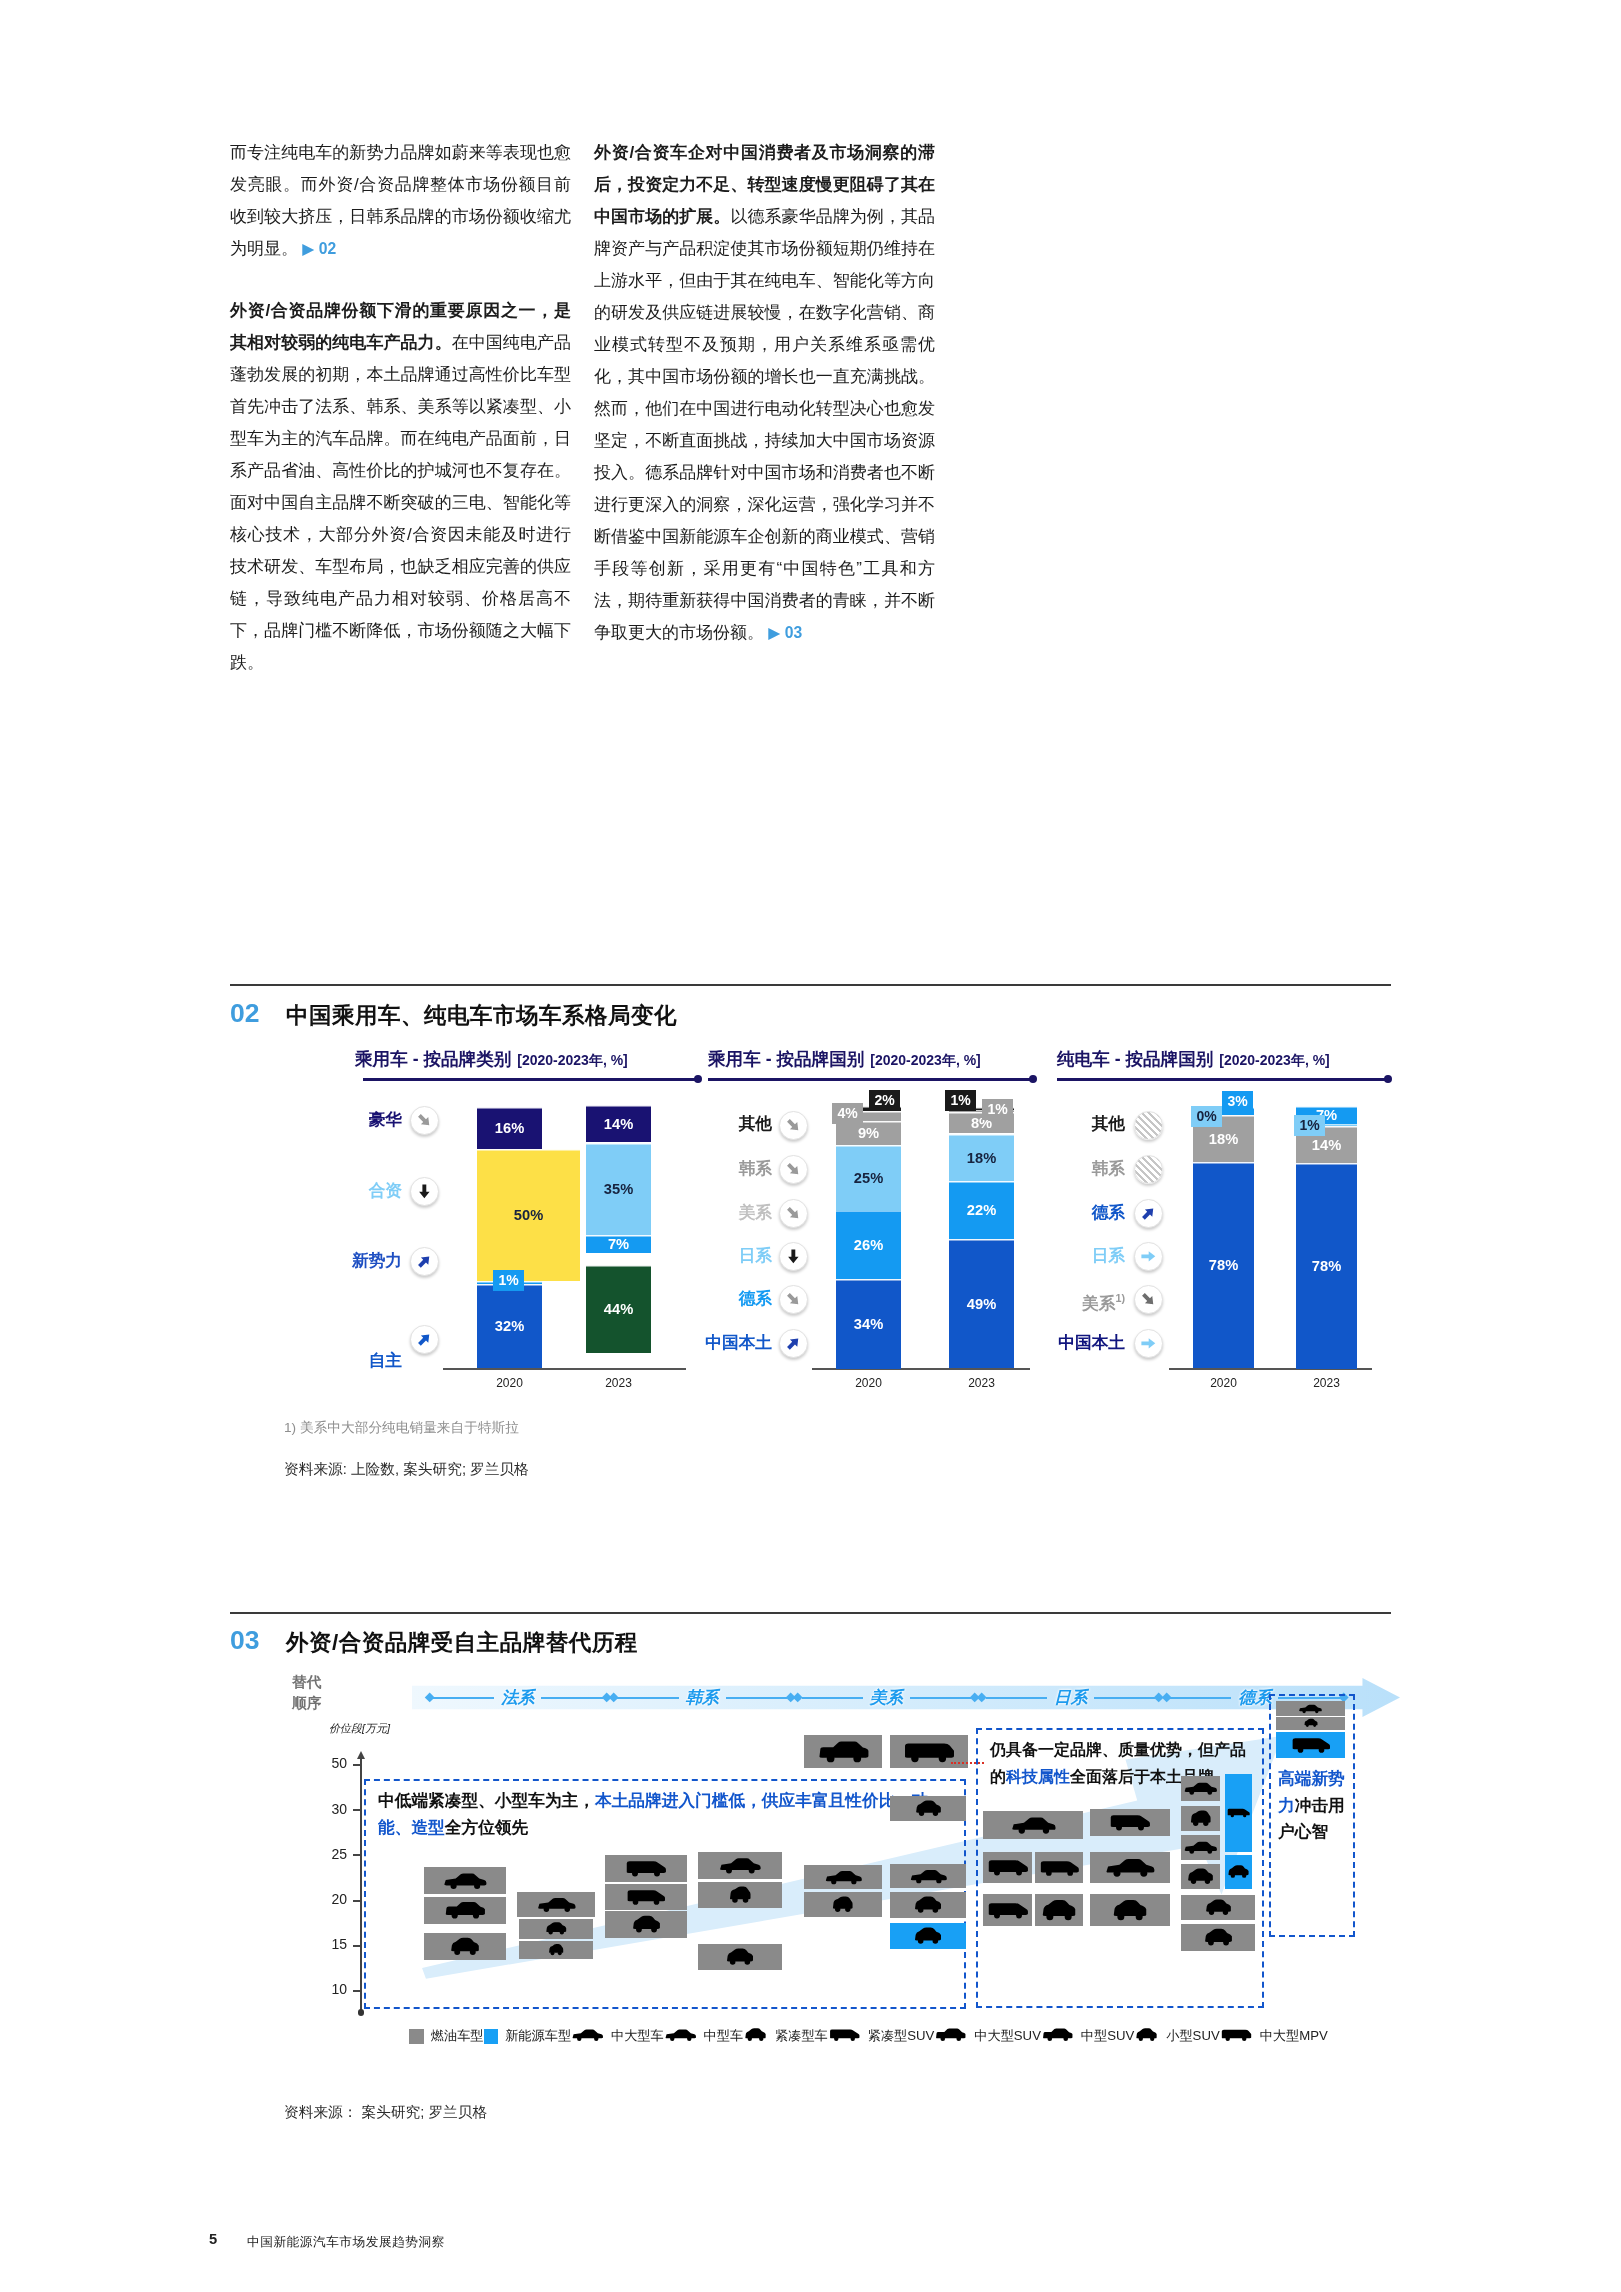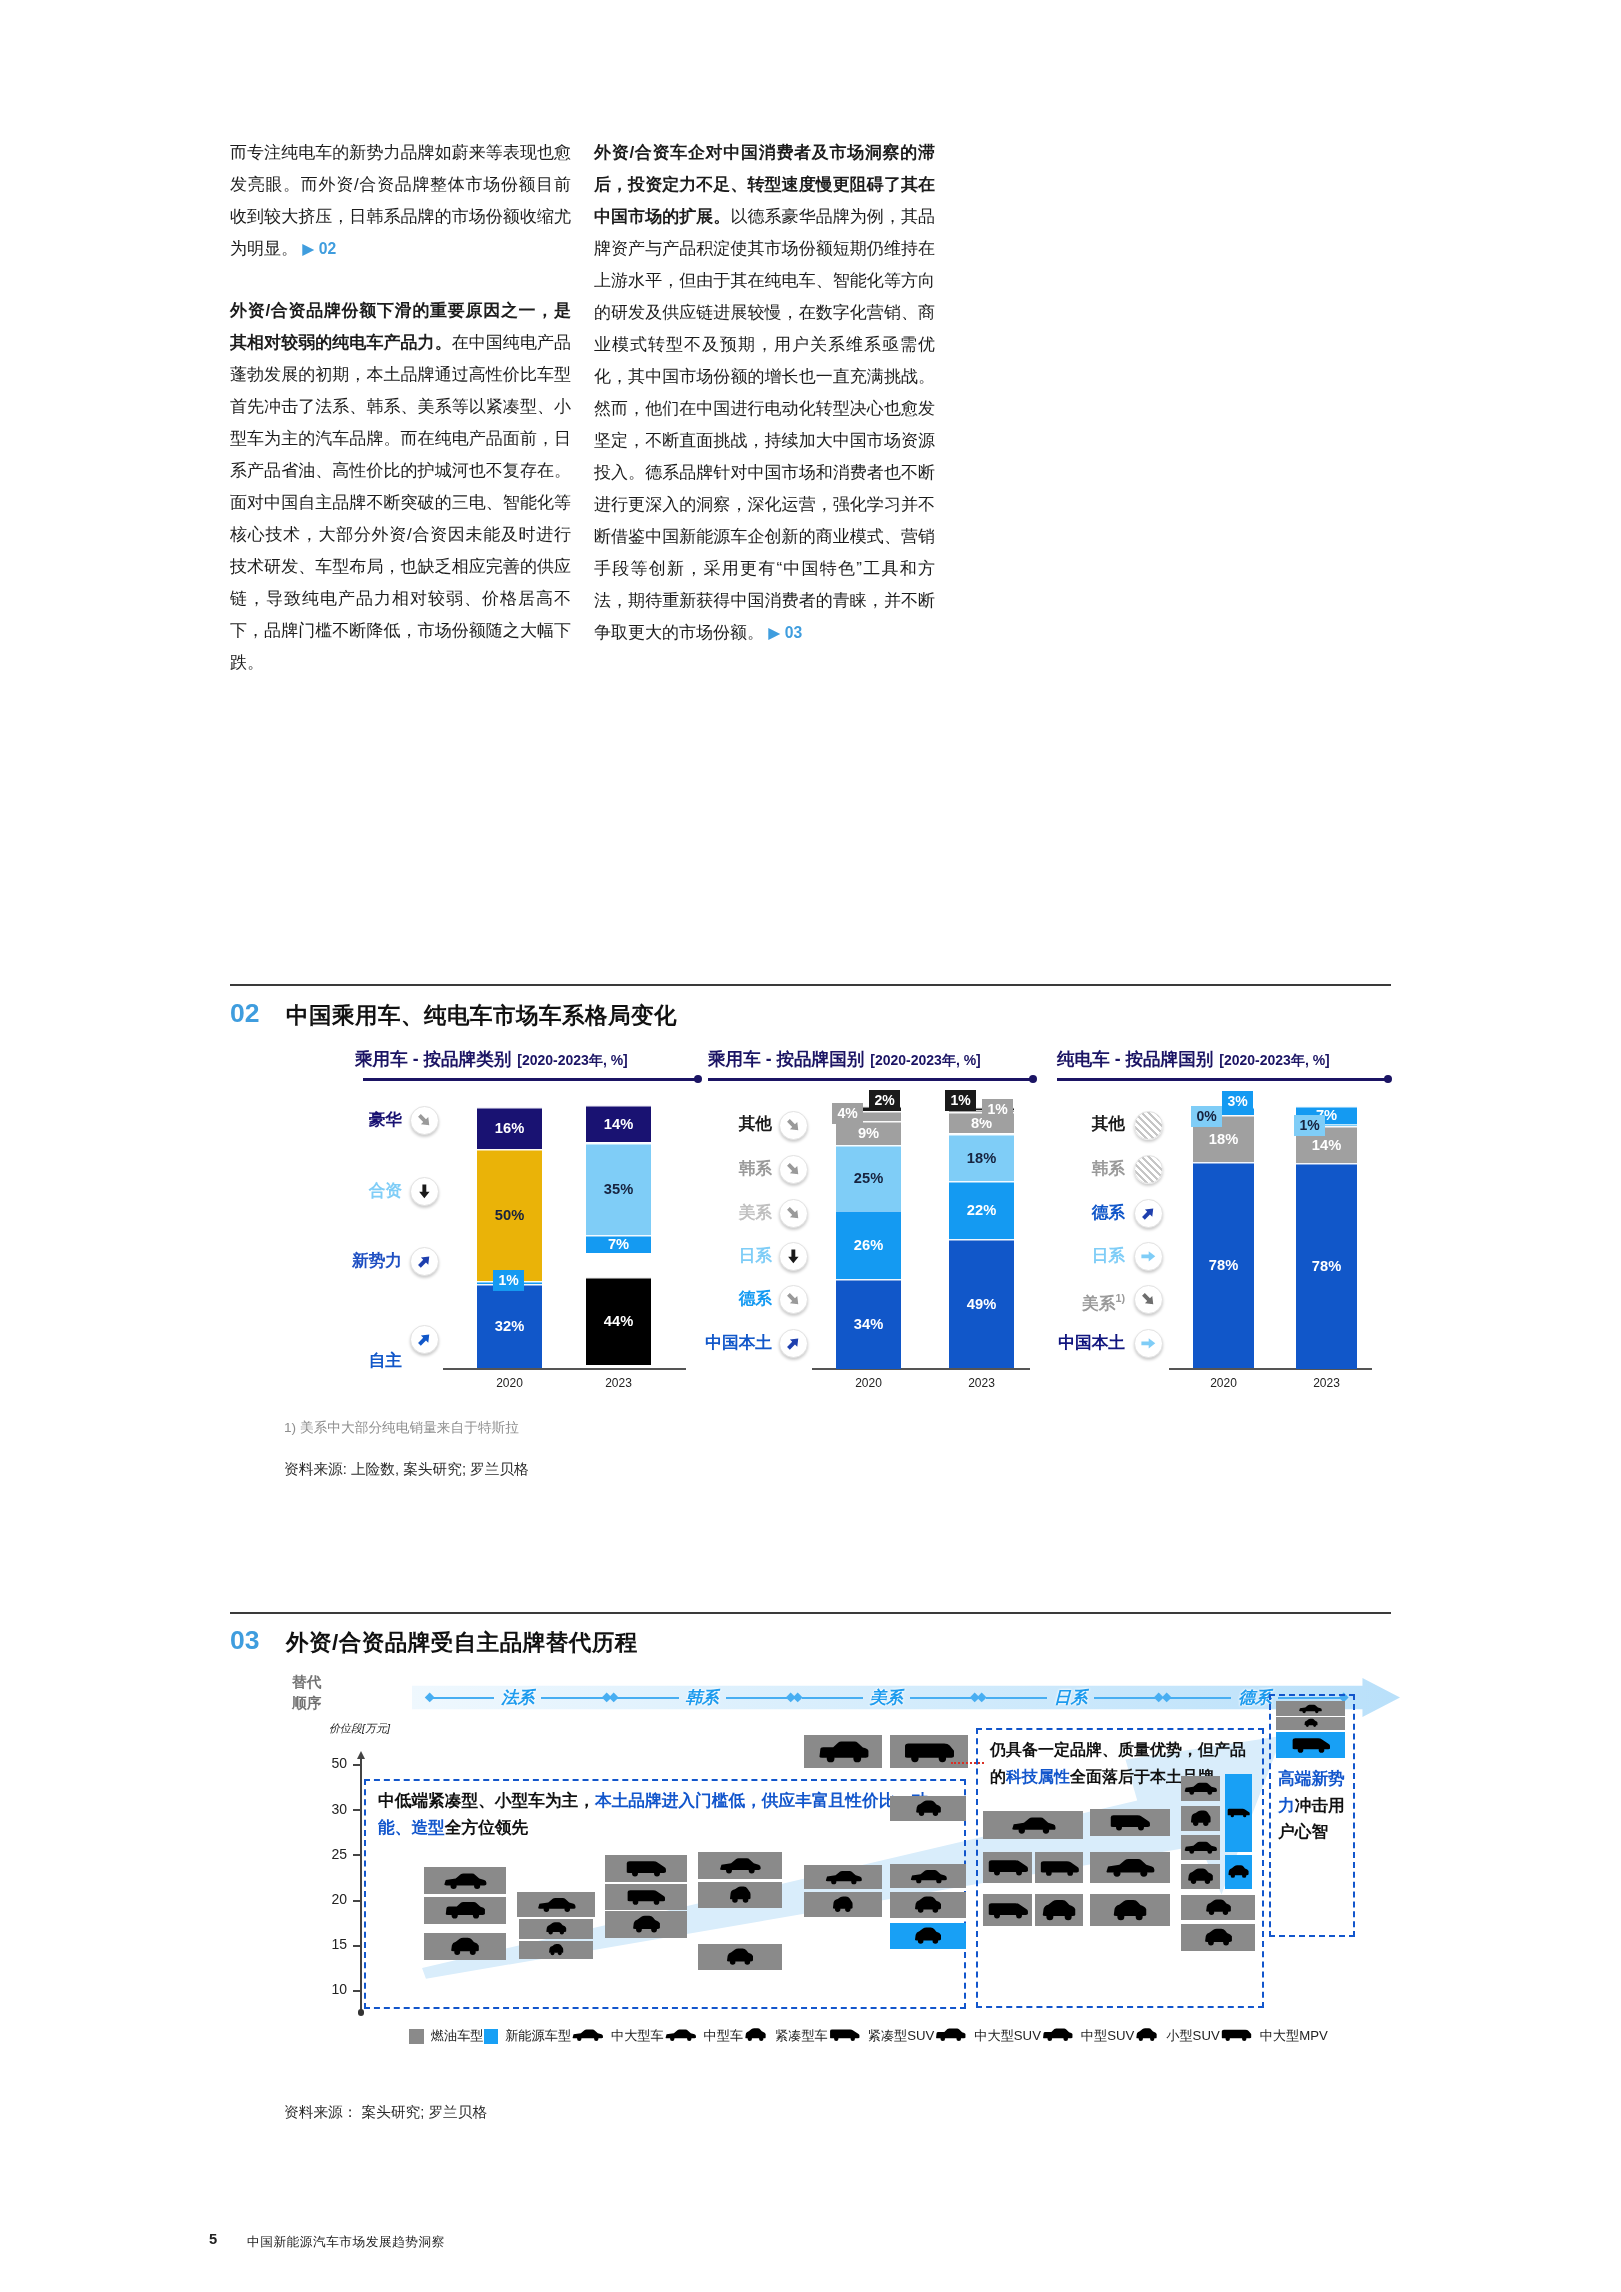--- a/index.html
+++ b/index.html
@@ -301,31 +301,31 @@
       <svg class="rot-ur" style="fill:#1157c9" viewBox="0 0 24 24">
         <use href="#fat-arrow"></use>
       </svg>
     </div>
     <div class="axisline" style="left: 443px; top: 1368px; width: 243px;"></div>
     <div class="bar" style="left: 477px; top: 1107px; width: 65px; height: 261px;">
       <div class="seg" style="bottom: 0px; height: 84px; background: rgb(17, 87, 201);">
         <span class="slabel" style="color: rgb(255, 255, 255);">32%</span>
       </div>
       <div class="seg" style="bottom: 84px; height: 2.6px; background: rgb(20, 154, 242);"></div>
-      <div class="seg" style="bottom: 87px; height: 132px; background: #eab308;">
+      <div class="seg" style="bottom: 87px; height: 132px; background: #fde047; padding-left: 38px;">
         <span class="slabel" style="color: rgb(23, 35, 63);">50%</span>
       </div>
       <div class="seg" style="bottom: 219px; height: 42px; background: rgb(25, 18, 114);">
         <span class="slabel" style="color: rgb(255, 255, 255);">16%</span>
       </div>
     </div>
     <div class="callout" style="left: 493px; top: 1270px; width: 31px; background: rgb(20, 154, 242); color: rgb(255, 255, 255);">1%</div>
     <div class="xlab" style="left: 475px; top: 1376px;">2020</div>
     <div class="bar" style="left: 586px; top: 1105px; width: 65px; height: 264px;">
-      <div class="seg" style="bottom: 4px; height: 88px; background: #000000;">
+      <div class="seg" style="bottom: 16px; height: 88px; background: #14532d;">
         <span class="slabel" style="color: rgb(255, 255, 255);">44%</span>
       </div>
       <div class="seg" style="bottom: 116px; height: 18.5px; background: rgb(20, 154, 242);">
         <span class="slabel" style="color: rgb(255, 255, 255);">7%</span>
       </div>
       <div class="seg" style="bottom: 134px; height: 92px; background: rgb(127, 205, 247);">
         <span class="slabel" style="color: rgb(23, 35, 63);">35%</span>
       </div>
       <div class="seg" style="bottom: 227px; height: 37px; background: rgb(25, 18, 114);">
         <span class="slabel" style="color: rgb(255, 255, 255);">14%</span>

